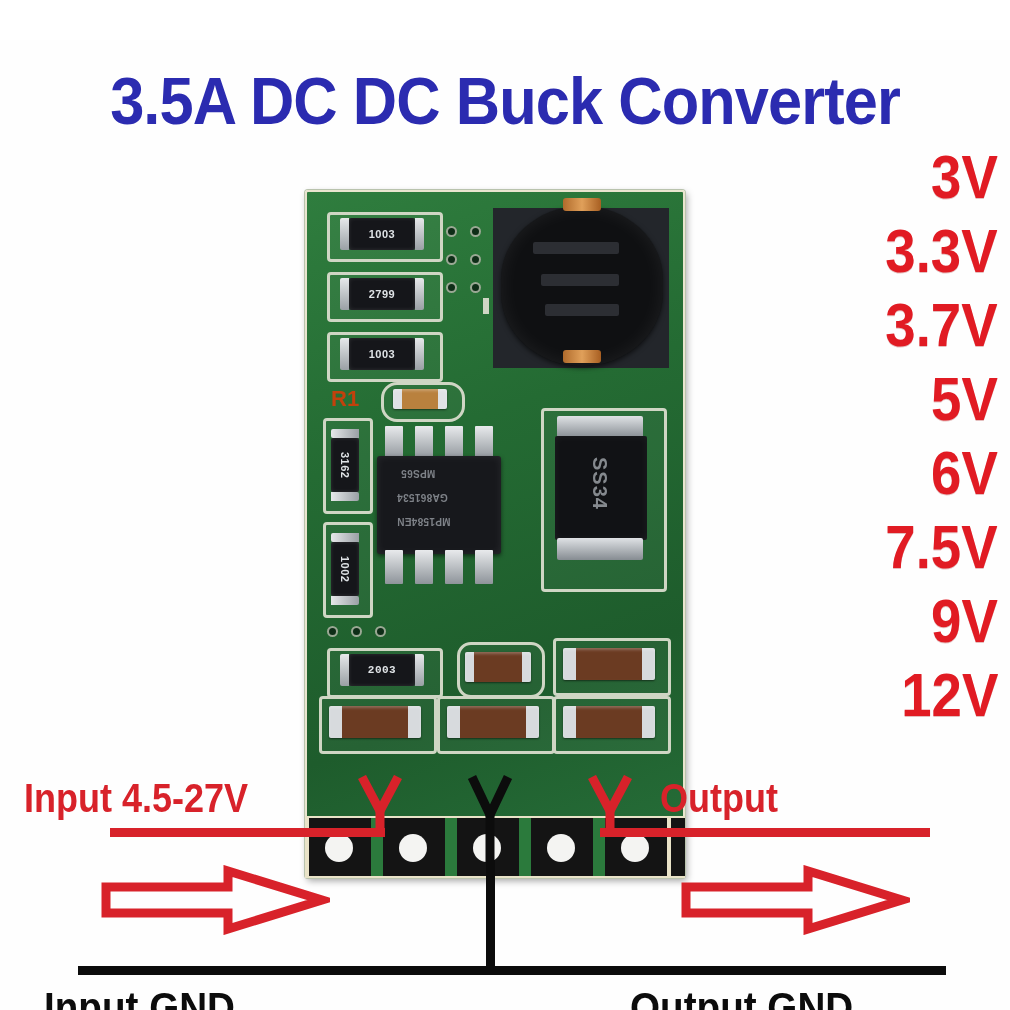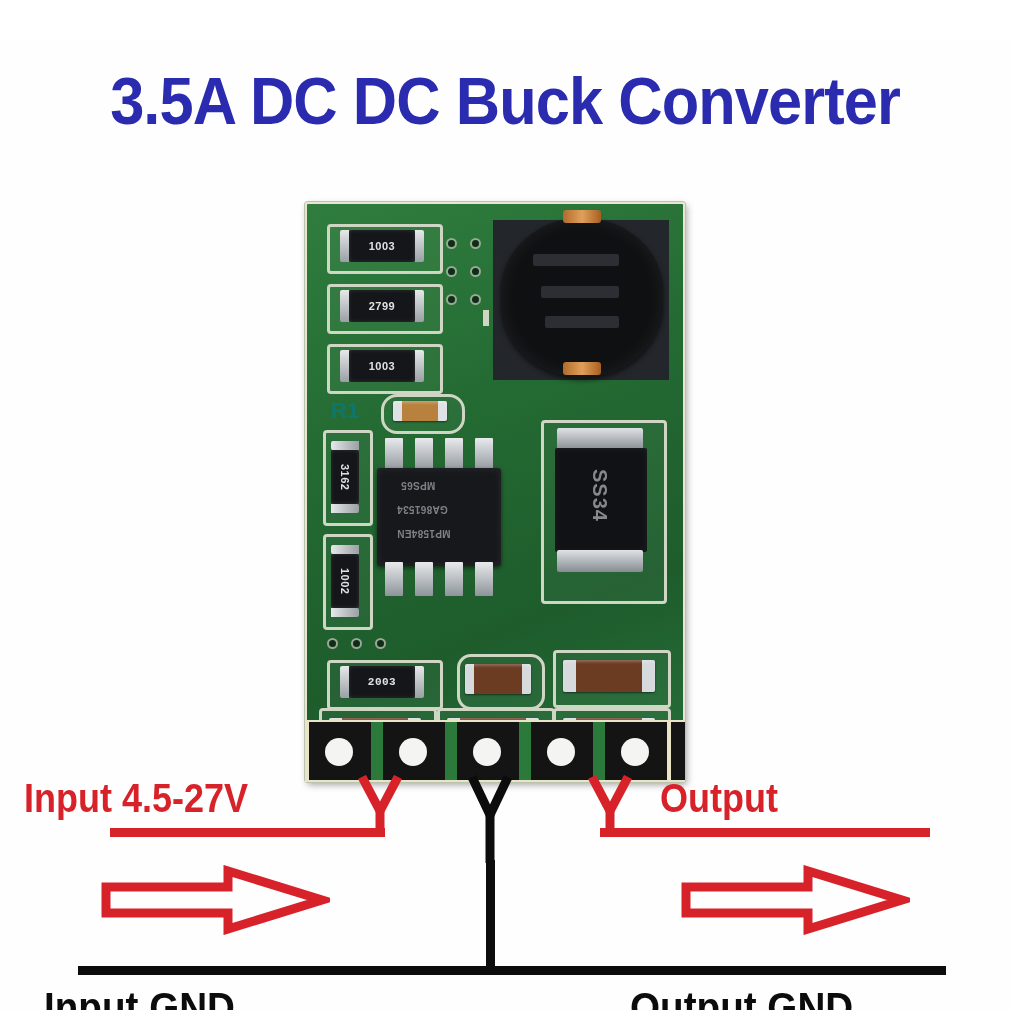--- a/index.html
+++ b/index.html
@@ -19,21 +19,21 @@
   
   .volt-col{position:absolute;right:12px;top:100px;width:230px;
             display:flex;flex-direction:column;align-items:flex-end;}
   .volt{
     font-weight:bold;font-size:62px;line-height:74px;color:#e11b23;
     transform:scaleX(.88);transform-origin:right center;white-space:nowrap;
     text-shadow:0 1px 0 rgba(150,0,0,.25);
   }
 
   
-  .pcb{position:absolute;left:305px;top:162px;width:380px;height:580px;}
+  .pcb{position:absolute;left:305px;top:150px;width:380px;height:688px;}
   .board{position:absolute;inset:0;
     background:linear-gradient(160deg,#2f7d3e 0%,#246b33 35%,#1e5c2c 70%,#27703a 100%);
     border:2px solid #e9e5cf;border-radius:3px;
     box-shadow:0 0 0 1px #b9c3ad, 2px 3px 7px rgba(0,0,0,.35);}
   .silk{position:absolute;background:#cfd6c4;}
   .pad-frame{position:absolute;border:3px solid #cfd6c4;border-radius:4px;
              background:rgba(255,255,255,.04);}
   
   .res{position:absolute;background:#15161a;border-radius:2px;
        display:flex;align-items:center;justify-content:center;
@@ -66,21 +66,21 @@
       transform:rotate(180deg);white-space:nowrap;letter-spacing:.3px;}
   .pin{position:absolute;background:linear-gradient(180deg,#e8eaec,#8e949a);border-radius:1px;}
   
   .diode{position:absolute;background:#111215;border-radius:2px;
       box-shadow:inset 0 0 8px rgba(255,255,255,.06);}
   .diode-txt{position:absolute;color:#85898e;font-size:20px;font-weight:bold;
       transform:rotate(90deg);letter-spacing:1px;}
   .dterm{position:absolute;background:linear-gradient(180deg,#dfe2e5,#868c92);border-radius:2px;}
   .via{position:absolute;width:7px;height:7px;border-radius:50%;
       background:#0e2d17;box-shadow:0 0 0 2px #9aa894;}
-  .silktxt{position:absolute;color:#0f766e;font-weight:bold;font-size:22px;
+  .silktxt{position:absolute;color:#c2410c;font-weight:bold;font-size:22px;
       font-family:"Liberation Sans",sans-serif;}
   
   .padstrip{position:absolute;left:0;bottom:0;width:380px;height:62px;
       background:#e9e3c8;}
   .cpad{position:absolute;top:2px;height:58px;background:#141414;}
   .chole{position:absolute;border-radius:50%;background:#f4f4f2;}
   .cgap{position:absolute;top:2px;height:58px;background:#2b7a3c;width:12px;}
 
   
   .ann{position:absolute;}
@@ -93,20 +93,30 @@
       white-space:nowrap;transform:scaleX(.92);transform-origin:left center;}
   .arrow{position:absolute;}
 </style>
 </head>
 <body>
 
 <div id="stage">
 
   <div class="title">3.5A DC DC Buck Converter</div>
 
+  <div class="volt-col">
+    <div class="volt">3V</div>
+    <div class="volt">3.3V</div>
+    <div class="volt">3.7V</div>
+    <div class="volt">5V</div>
+    <div class="volt">6V</div>
+    <div class="volt">7.5V</div>
+    <div class="volt">9V</div>
+    <div class="volt">12V</div>
+  </div>
 
   <div class="pcb">
     <div class="board"></div>
 
     <div class="pad-frame" style="left:22px;top:22px;width:110px;height:44px;"></div>
     <div class="res" style="left:44px;top:28px;width:66px;height:32px;">1003</div>
 
     <div class="pad-frame" style="left:22px;top:82px;width:110px;height:44px;"></div>
     <div class="res" style="left:44px;top:88px;width:66px;height:32px;">2799</div>
 

